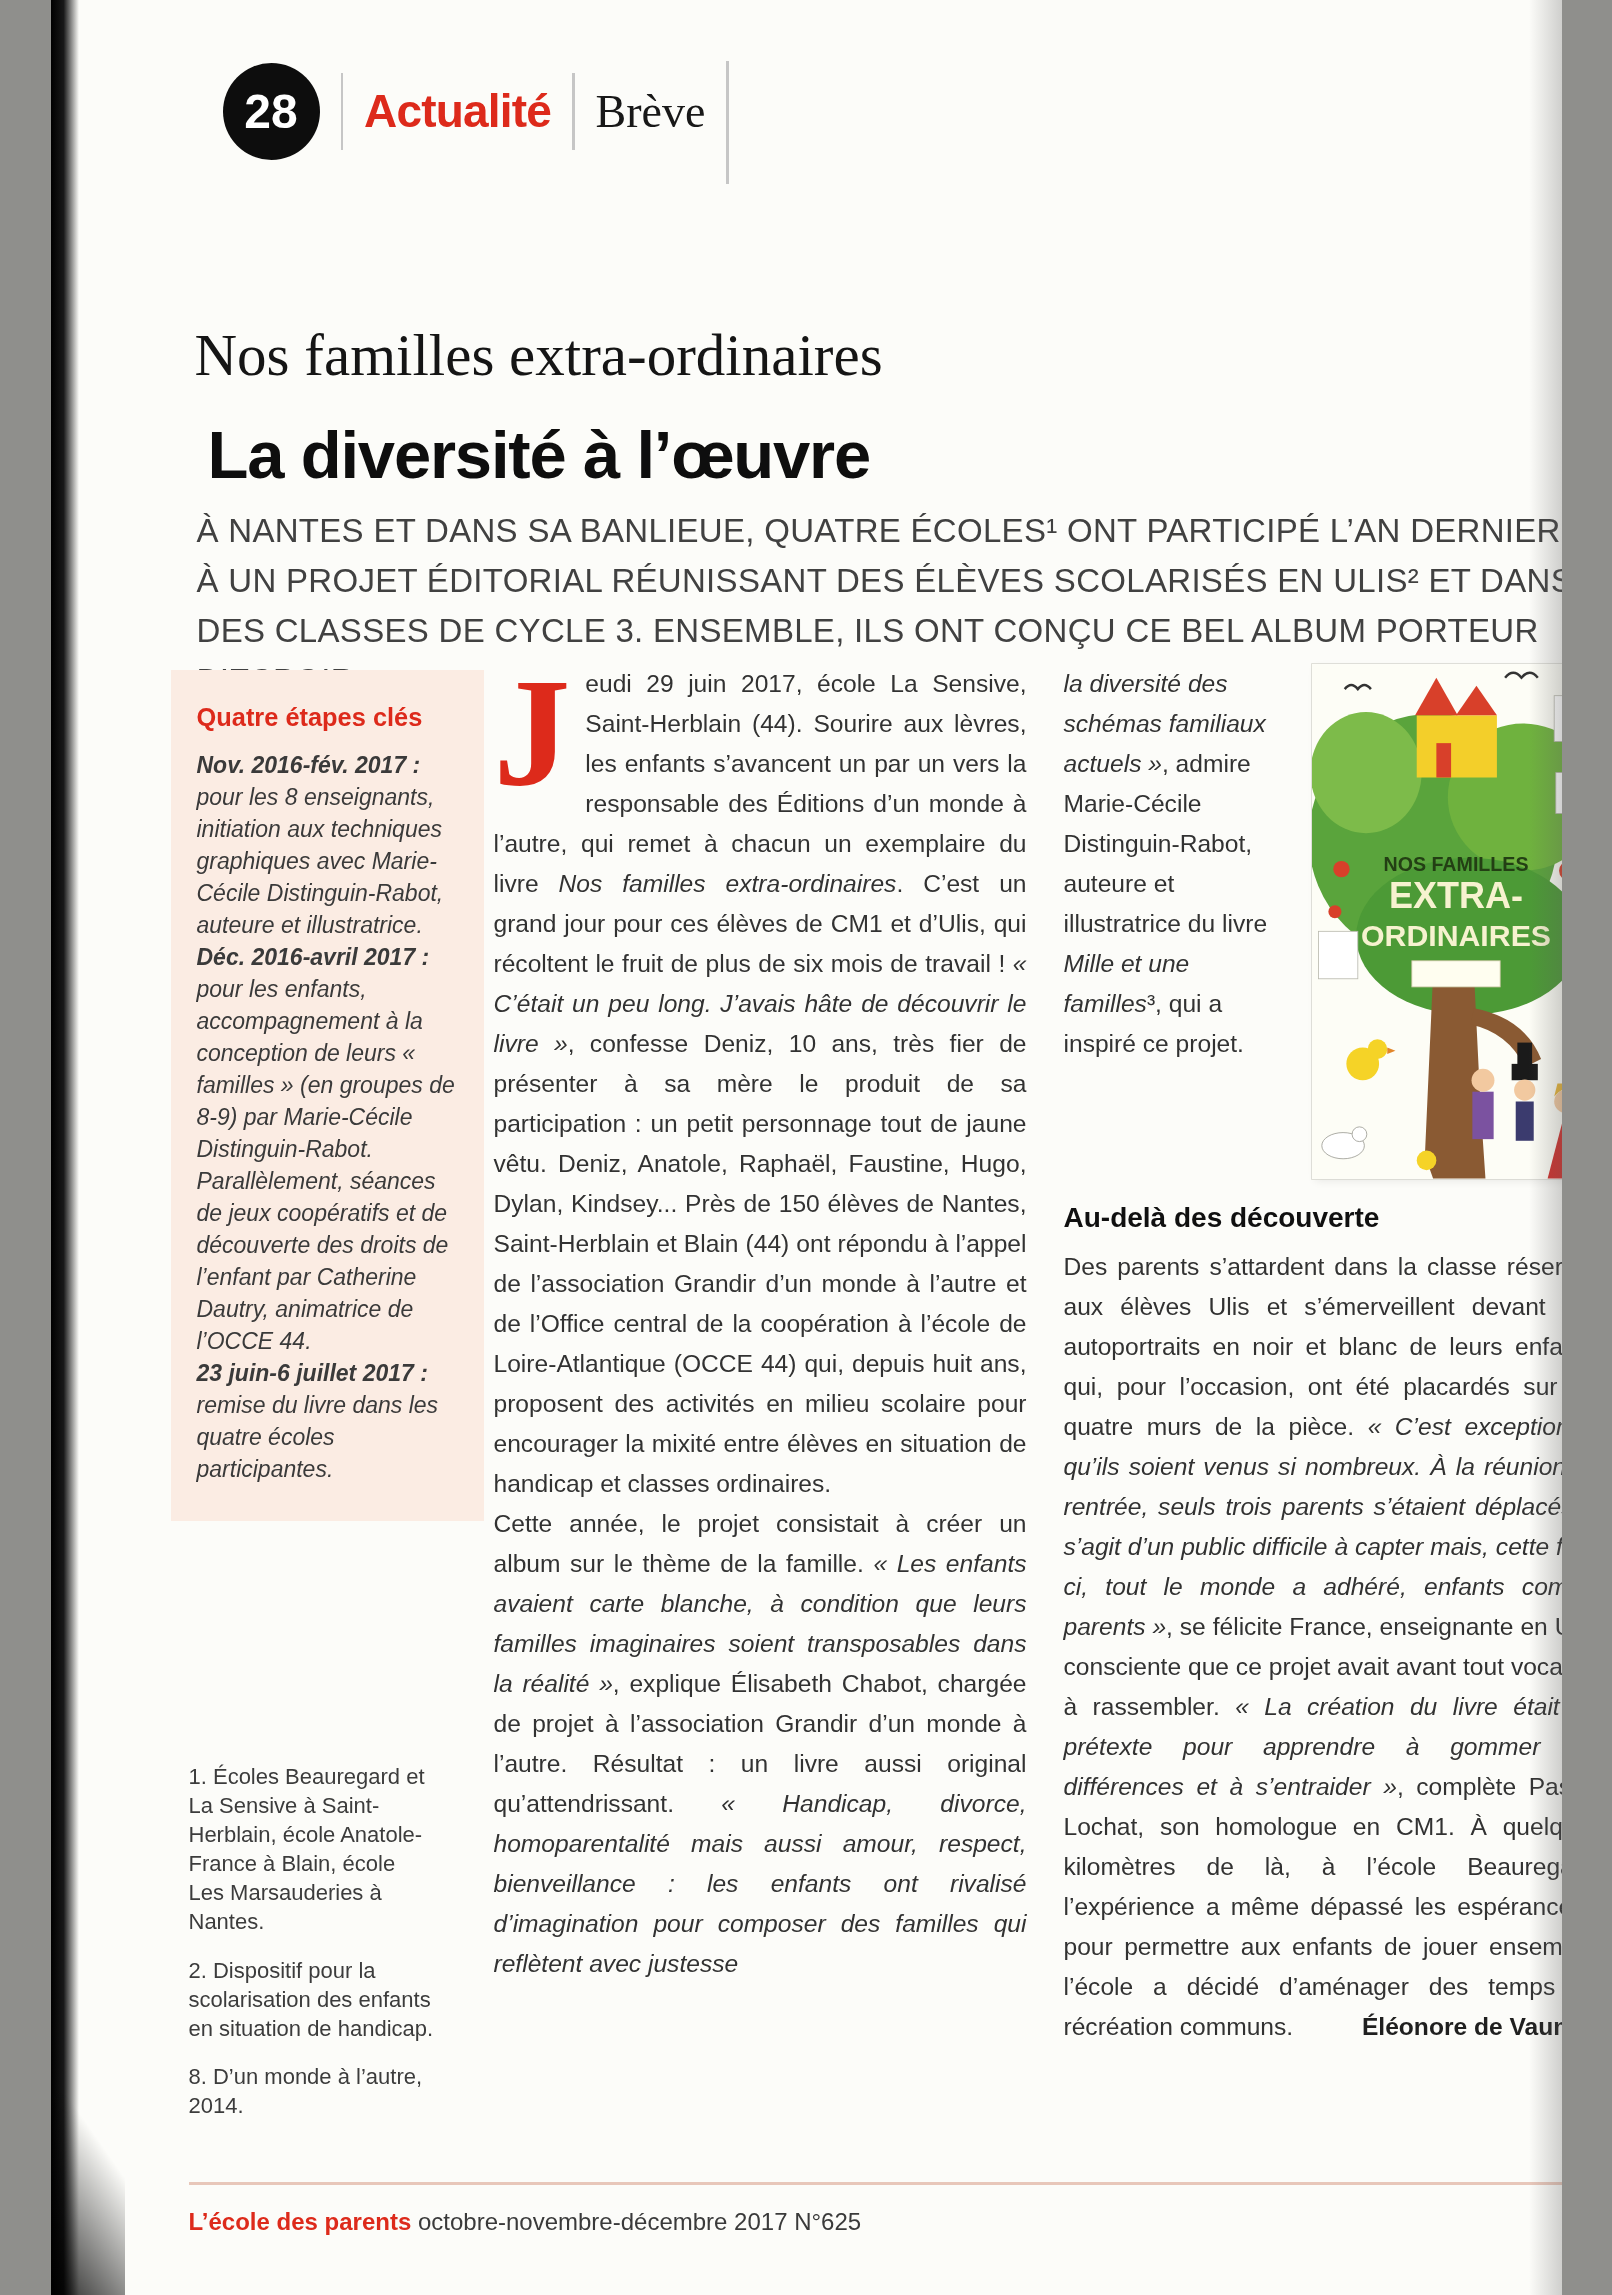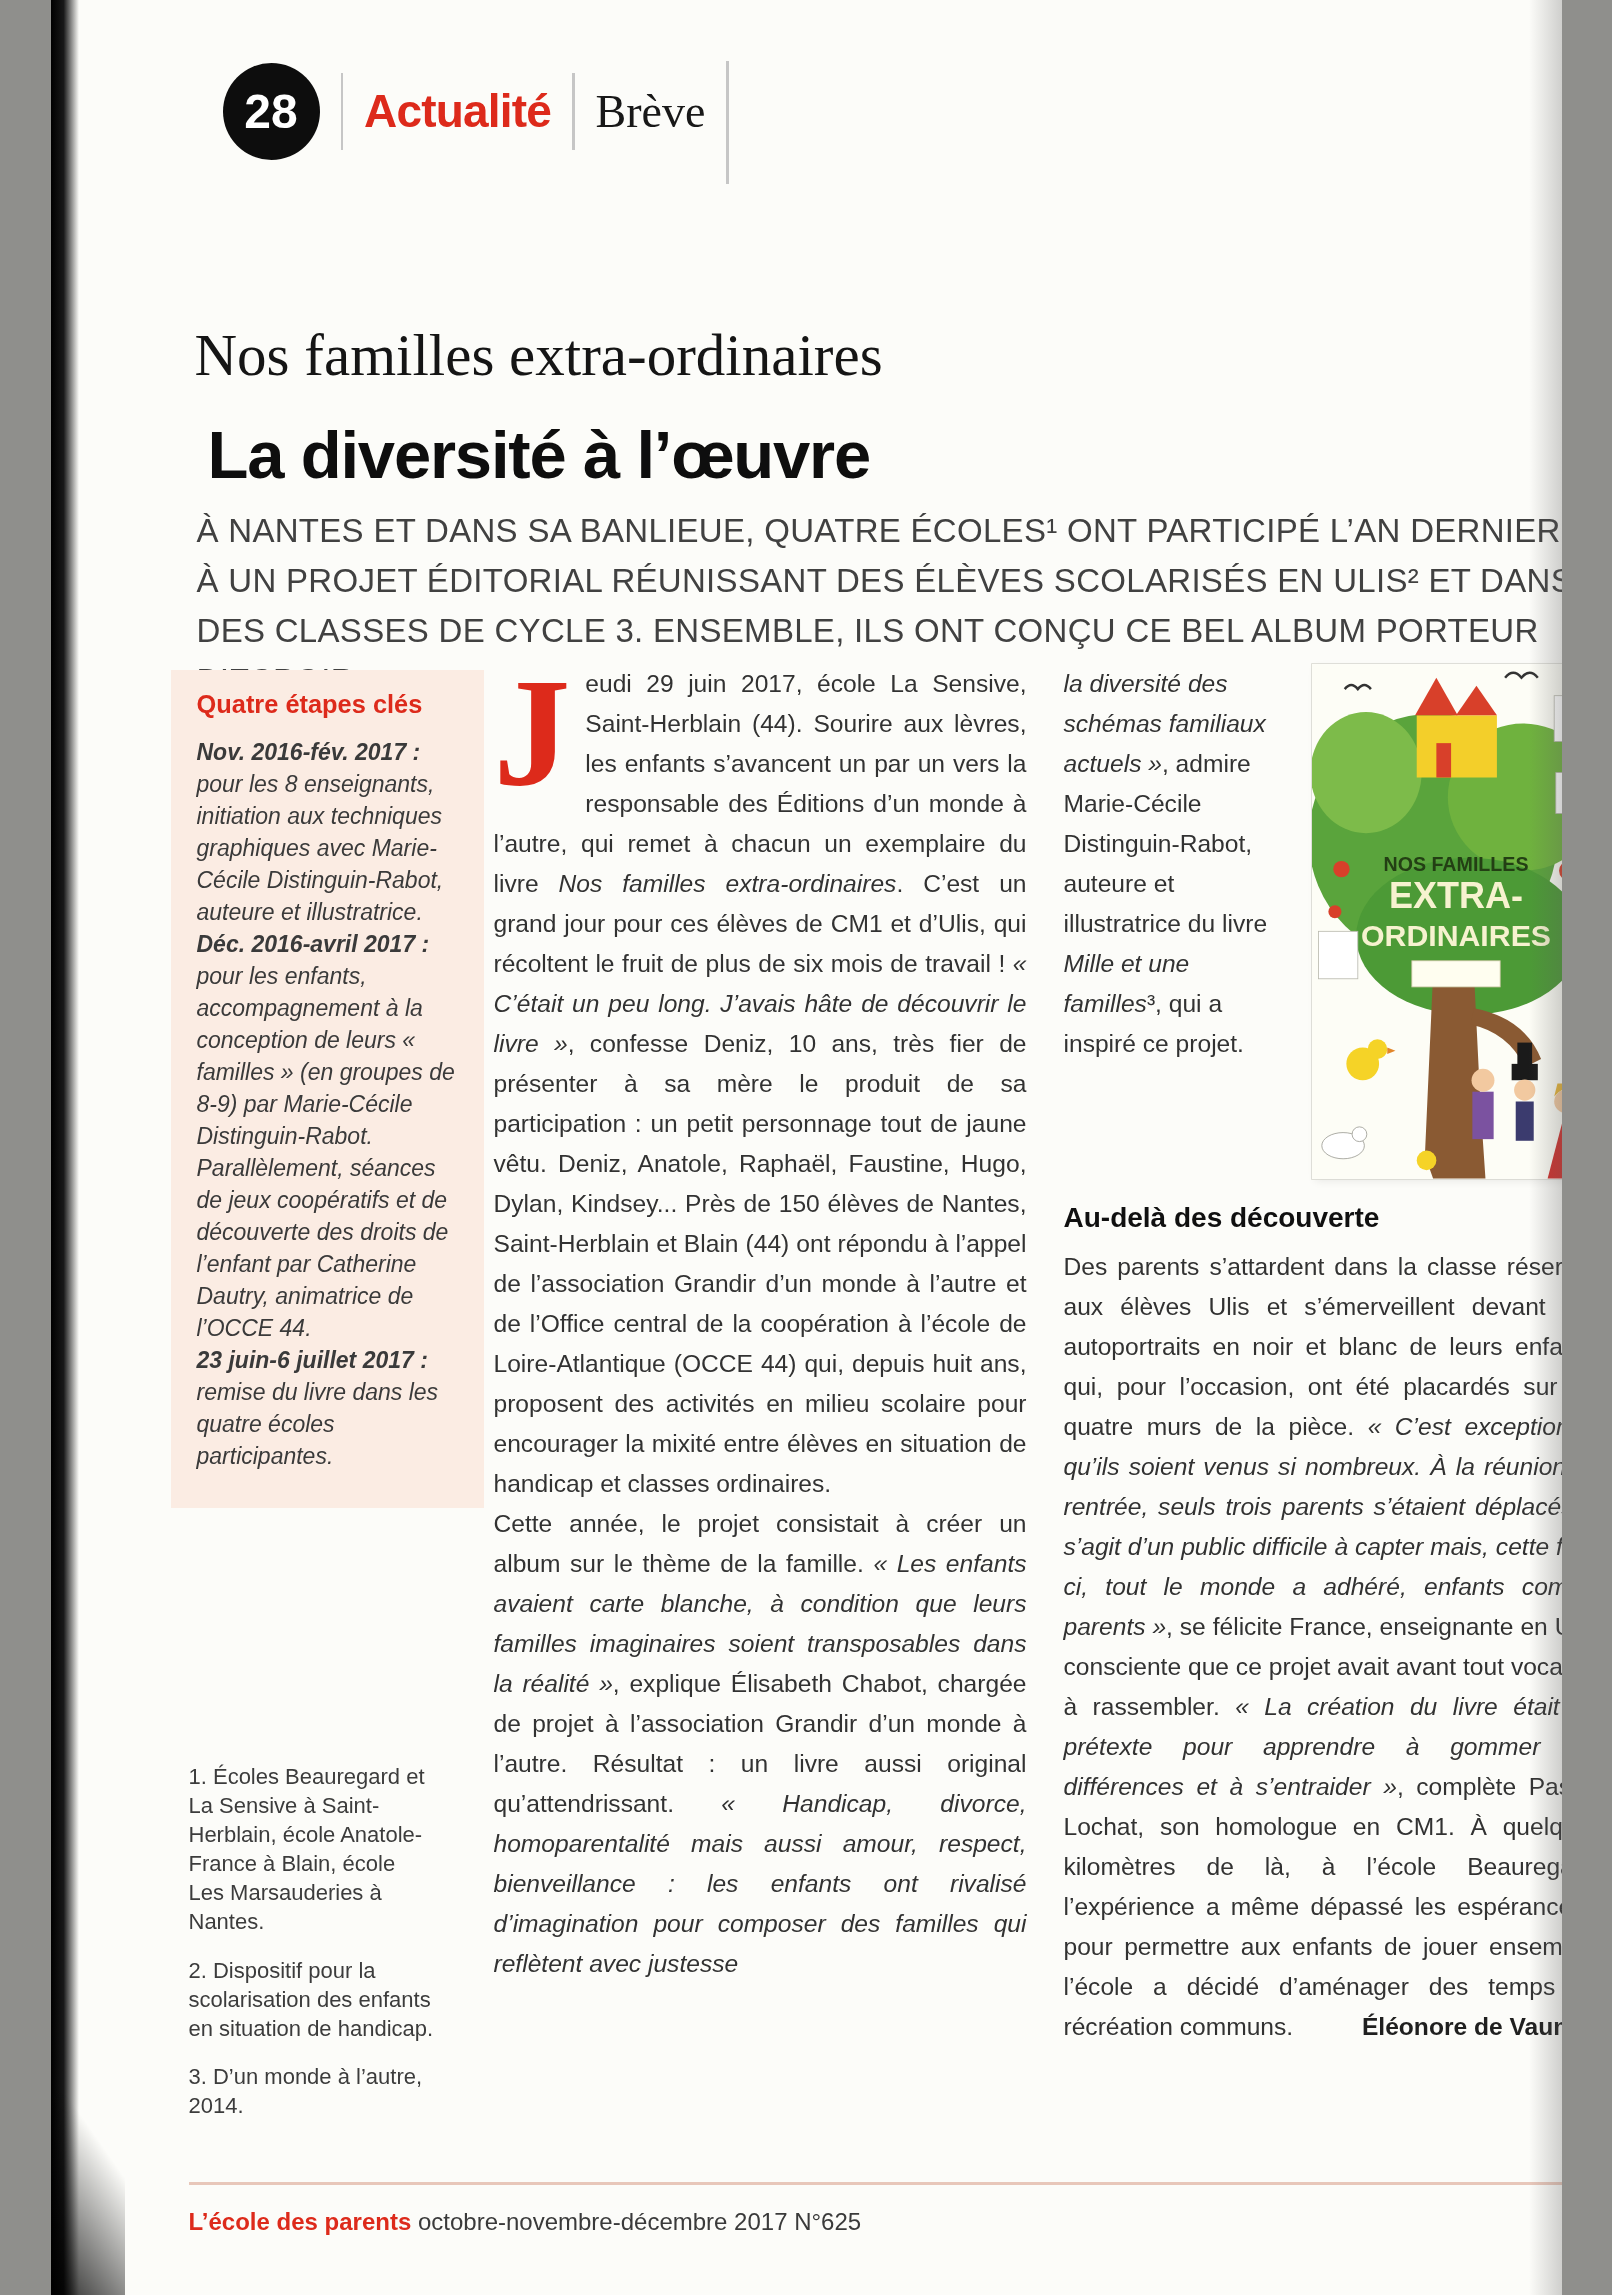--- a/index.html
+++ b/index.html
@@ -29,21 +29,21 @@
   .kicker{position:absolute;left:144px;top:321px;margin:0;
     font-family:"Liberation Serif","DejaVu Serif",serif;font-weight:400;
     font-size:59px;color:#151515;letter-spacing:0;}
   .title{position:absolute;left:141px;top:400px;margin:16px;
     font-size:67px;font-weight:700;color:#0e0e0e;letter-spacing:-1.2px;}
   .standfirst{position:absolute;left:146px;top:506px;width:1393px;margin:0;
     font-size:33px;line-height:50px;color:#414141;letter-spacing:0.3px;}
 
   
   .sidebar{position:absolute;left:120px;top:670px;width:261px;background:#fbece3;
-    padding:18px 26px 36px;font-style:italic;font-size:23px;line-height:32px;color:#3a3a3a;}
+    padding:31px 26px 36px;font-style:italic;font-size:23px;line-height:32px;color:#3a3a3a;}
   .sidebar-title{margin:0 0 16.4px;color:#dd2a1b;font-size:25.4px;font-weight:700;font-style:normal;}
   .step{margin:0;}
   .step-lead{font-weight:700;}
 
   .footnotes{position:absolute;left:138px;top:1762px;width:246px;
     font-size:22px;line-height:29px;color:#3c3c3c;}
   .footnote{margin:0 0 19.7px;}
 
   
   .body{font-size:24.6px;line-height:40px;color:#323232;margin:0;}
@@ -96,21 +96,21 @@
   <aside class="sidebar">
     <h3 class="sidebar-title">Quatre étapes clés</h3>
     <p class="step"><span class="step-lead">Nov. 2016-fév. 2017 : </span><span>pour les 8 enseignants, initiation aux techniques graphiques avec Marie-Cécile Distinguin-Rabot, auteure et illustratrice.</span></p>
     <p class="step"><span class="step-lead">Déc. 2016-avril 2017 : </span><span>pour les enfants, accompagnement à la conception de leurs « familles » (en groupes de 8-9) par Marie-Cécile Distinguin-Rabot. Parallèlement, séances de jeux coopératifs et de découverte des droits de l’enfant par Catherine Dautry, animatrice de l’OCCE 44.</span></p>
     <p class="step"><span class="step-lead">23 juin-6 juillet 2017 : </span><span>remise du livre dans les quatre écoles participantes.</span></p>
   </aside>
 
   <div class="footnotes">
     <p class="footnote">1. Écoles Beauregard et La Sensive à Saint-Herblain, école Anatole-France à Blain, école Les Marsauderies à Nantes.</p>
     <p class="footnote">2. Dispositif pour la scolarisation des enfants en situation de handicap.</p>
-    <p class="footnote">3. D’un monde à l’autre, 2014.</p>
+    <p class="footnote">8. D’un monde à l’autre, 2014.</p>
   </div>
 
   <section class="col-mid">
     <p class="body just"><span class="dropcap">J</span><span><span>eudi 29 juin 2017, école La Sensive, Saint-Herblain (44). Sourire aux lèvres, les enfants s’avancent un par un vers la responsable des Éditions d’un monde à l’autre, qui remet à chacun un exemplaire du livre </span><span class="run-i">Nos familles extra-ordinaires</span><span>. C’est un grand jour pour ces élèves de CM1 et d’Ulis, qui récoltent le fruit de plus de six mois de travail ! </span><span class="run-i">« C’était un peu long. J’avais hâte de découvrir le livre »</span><span>, confesse Deniz, 10 ans, très fier de présenter à sa mère le produit de sa participation : un petit personnage tout de jaune vêtu. Deniz, Anatole, Raphaël, Faustine, Hugo, Dylan, Kindsey... Près de 150 élèves de Nantes, Saint-Herblain et Blain (44) ont répondu à l’appel de l’association Grandir d’un monde à l’autre et de l’Office central de la coopération à l’école de Loire-Atlantique (OCCE 44) qui, depuis huit ans, proposent des activités en milieu scolaire pour encourager la mixité entre élèves en situation de handicap et classes ordinaires.</span></span></p>
     <p class="body just"><span>Cette année, le projet consistait à créer un album sur le thème de la famille. </span><span class="run-i">« Les enfants avaient carte blanche, à condition que leurs familles imaginaires soient transposables dans la réalité »</span><span>, explique Élisabeth Chabot, chargée de projet à l’association Grandir d’un monde à l’autre. Résultat : un livre aussi original qu’attendrissant. </span><span class="run-i">« Handicap, divorce, homoparentalité mais aussi amour, respect, bienveillance : les enfants ont rivalisé d’imagination pour composer des familles qui reflètent avec justesse</span></p>
   </section>
 
   <section class="col-right">
     <div class="col3-top">
       <p class="body col3-intro"><span class="run-i">la diversité des schémas familiaux actuels »</span><span>, admire Marie-Cécile Distinguin-Rabot, auteure et illustratrice du livre </span><span class="run-i">Mille et une familles</span><span>³, qui a inspiré ce projet.</span></p>

